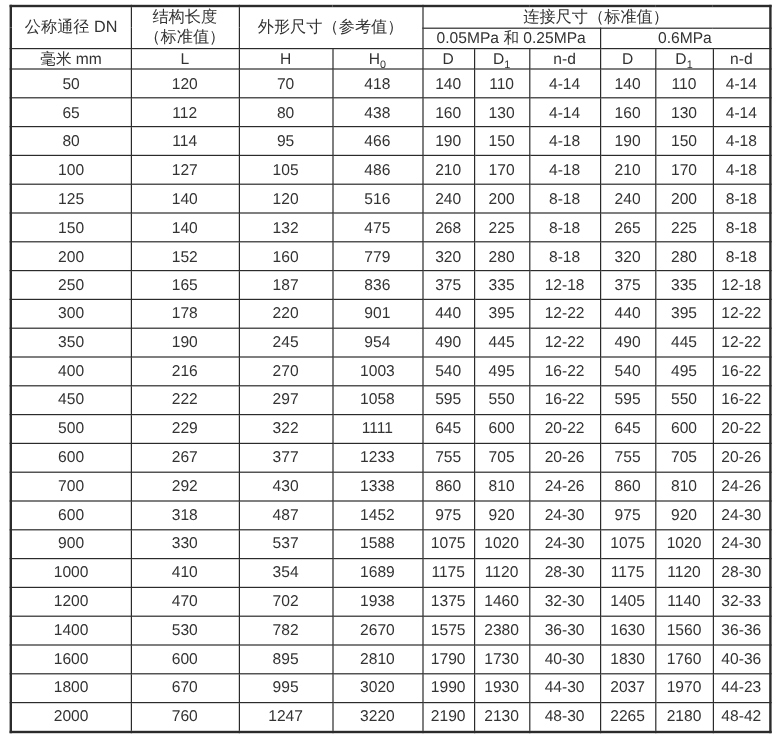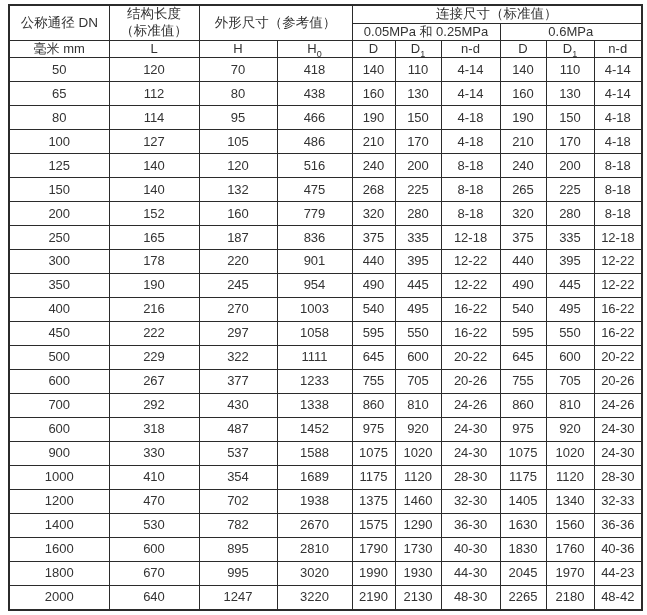--- a/index.html
+++ b/index.html
@@ -318,30 +318,30 @@
   </tr>
         <tr>
     <td>1200</td>
     <td>470</td>
     <td>702</td>
     <td>1938</td>
     <td>1375</td>
     <td>1460</td>
     <td>32-30</td>
     <td>1405</td>
-    <td>1340</td>
+    <td>1140</td>
     <td>32-33</td>
   </tr>
         <tr>
     <td>1400</td>
     <td>530</td>
     <td>782</td>
     <td>2670</td>
     <td>1575</td>
-    <td>1290</td>
+    <td>2380</td>
     <td>36-30</td>
     <td>1630</td>
     <td>1560</td>
     <td>36-36</td>
   </tr>
         <tr>
     <td>1600</td>
     <td>600</td>
     <td>895</td>
     <td>2810</td>
@@ -353,27 +353,27 @@
     <td>40-36</td>
   </tr>
         <tr>
     <td>1800</td>
     <td>670</td>
     <td>995</td>
     <td>3020</td>
     <td>1990</td>
     <td>1930</td>
     <td>44-30</td>
-    <td>2045</td>
+    <td>2037</td>
     <td>1970</td>
     <td>44-23</td>
   </tr>
         <tr>
     <td>2000</td>
-    <td>640</td>
+    <td>760</td>
     <td>1247</td>
     <td>3220</td>
     <td>2190</td>
     <td>2130</td>
     <td>48-30</td>
     <td>2265</td>
     <td>2180</td>
     <td>48-42</td>
   </tr>
       </tbody>

